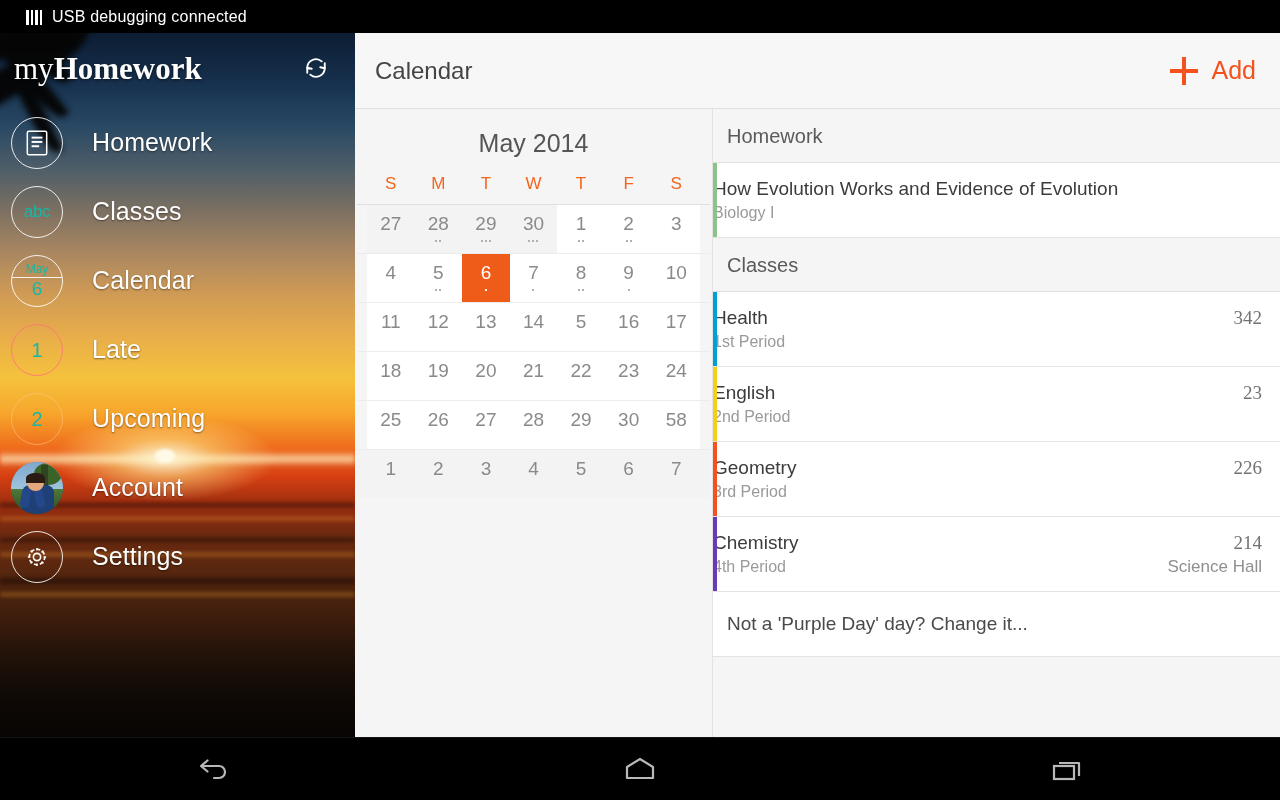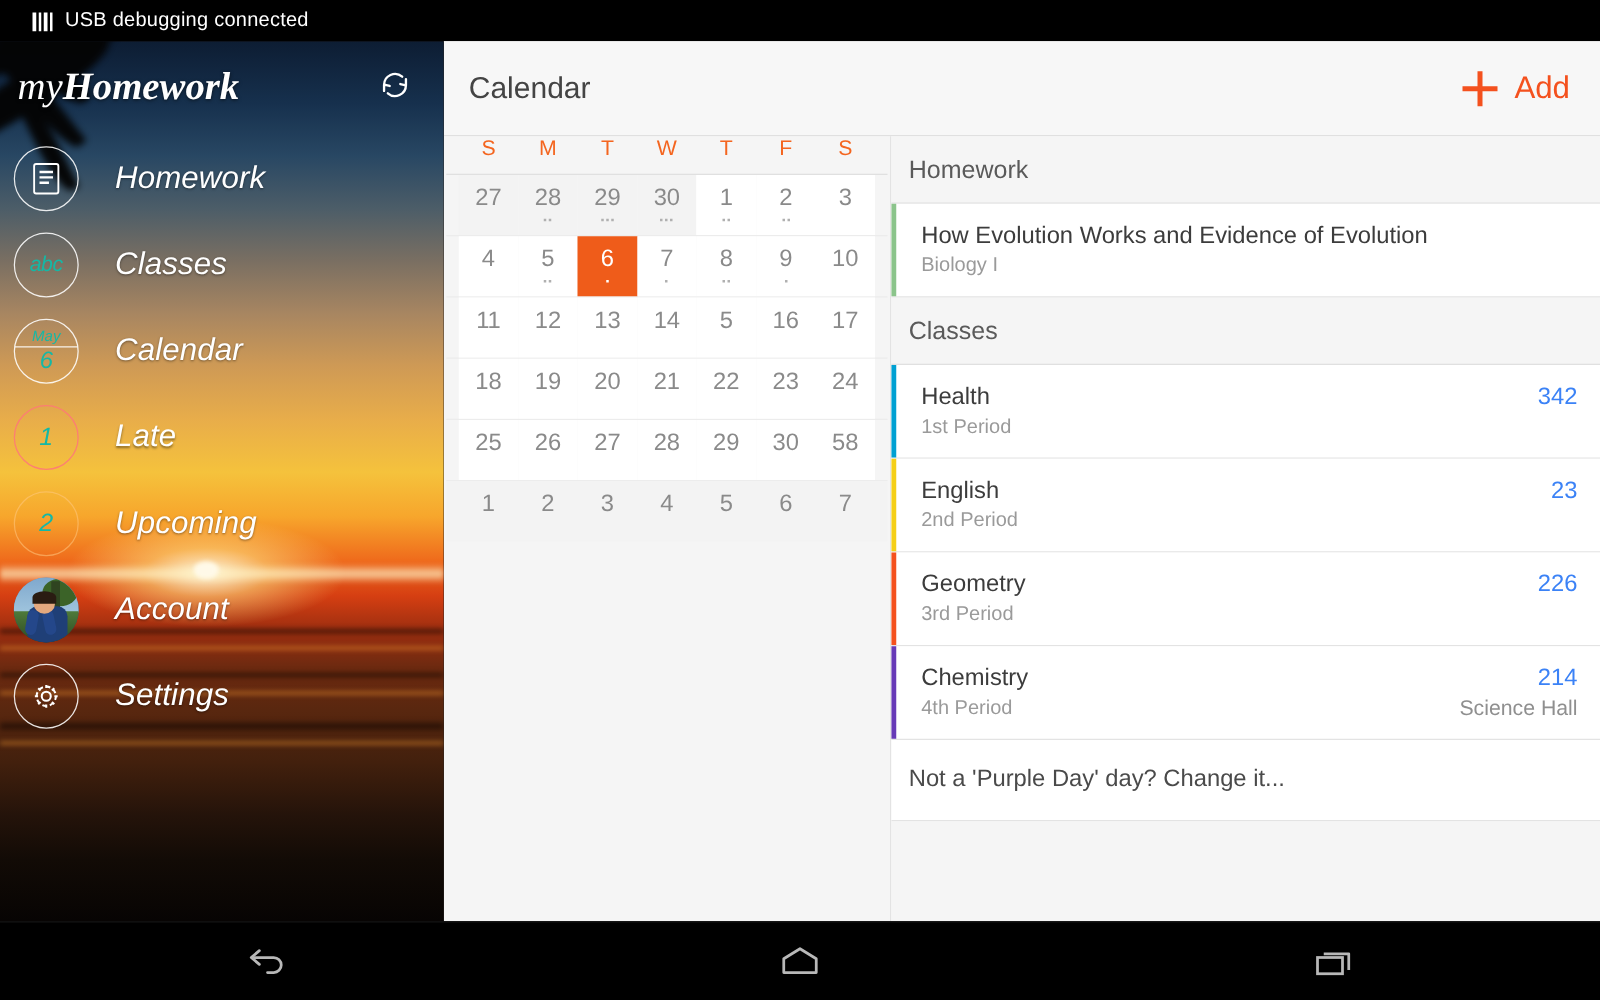--- a/index.html
+++ b/index.html
@@ -59,21 +59,20 @@
     display: flex;
   }
 
   
   .sidebar {
     position: relative;
     width: 355px;
     height: 704px;
     overflow: hidden;
     background: #120d0a;
-    font-style: italic;
   }
   .sidebar-bg {
     position: absolute;
     inset: 0;
     background:
       radial-gradient(ellipse 180px 70px at 165px 425px, rgba(255,255,230,0.95) 0%, rgba(255,240,140,0.5) 28%, rgba(255,170,40,0.0) 62%),
       linear-gradient(to bottom,
         #0d1d33 0%,
         #16304d 7%,
         #284763 13%,
@@ -359,21 +358,21 @@
     color: #5a5a5a;
     border-bottom: 1px solid #e0e0e0;
   }
   .row {
     position: relative;
     background: #fff;
     border-bottom: 1px solid #e3e3e3;
     display: flex;
     align-items: flex-start;
     justify-content: space-between;
-    padding: 13px 18px 13px 24px;
+    padding: 13px 18px 13px 0;
   }
   .row-stripe {
     position: absolute;
     left: 0; top: 0; bottom: 0;
     width: 4px;
   }
   .row-left { min-width: 0; }
   .row-right { text-align: right; flex: none; padding-left: 14px; }
   .row-title {
     font-size: 19px;
@@ -385,21 +384,21 @@
     font-size: 16px;
     color: #9a9a9a;
     line-height: 22px;
     margin-top: 1px;
   }
   .row-meta {
     font-size: 19px;
     color: #f4651f;
     line-height: 25px;
   }
-  .row-meta.plain { color: #3b82f6; }
+  .row-meta.plain { color: #737373; font-family: Liberation Serif, serif; }
   .row-meta2 {
     font-size: 17px;
     color: #8f8f8f;
     line-height: 22px;
     margin-top: 1px;
   }
   .note-row {
     background: #fff;
     border-bottom: 1px solid #e3e3e3;
     padding: 21px 14px;
@@ -569,20 +568,21 @@
         <div class="action-title">Calendar</div>
         <div class="add-btn">
           <span class="plus-icon"></span>
           <span class="add-label">Add</span>
         </div>
       </div>
 
       <div class="panes">
 
         <div class="cal-pane">
+          <div class="cal-title">May 2014</div>
           <div class="cal-dow">
             <span>S</span>
             <span>M</span>
             <span>T</span>
             <span>W</span>
             <span>T</span>
             <span>F</span>
             <span>S</span>
           </div>
           <div id="calendar-grid">

